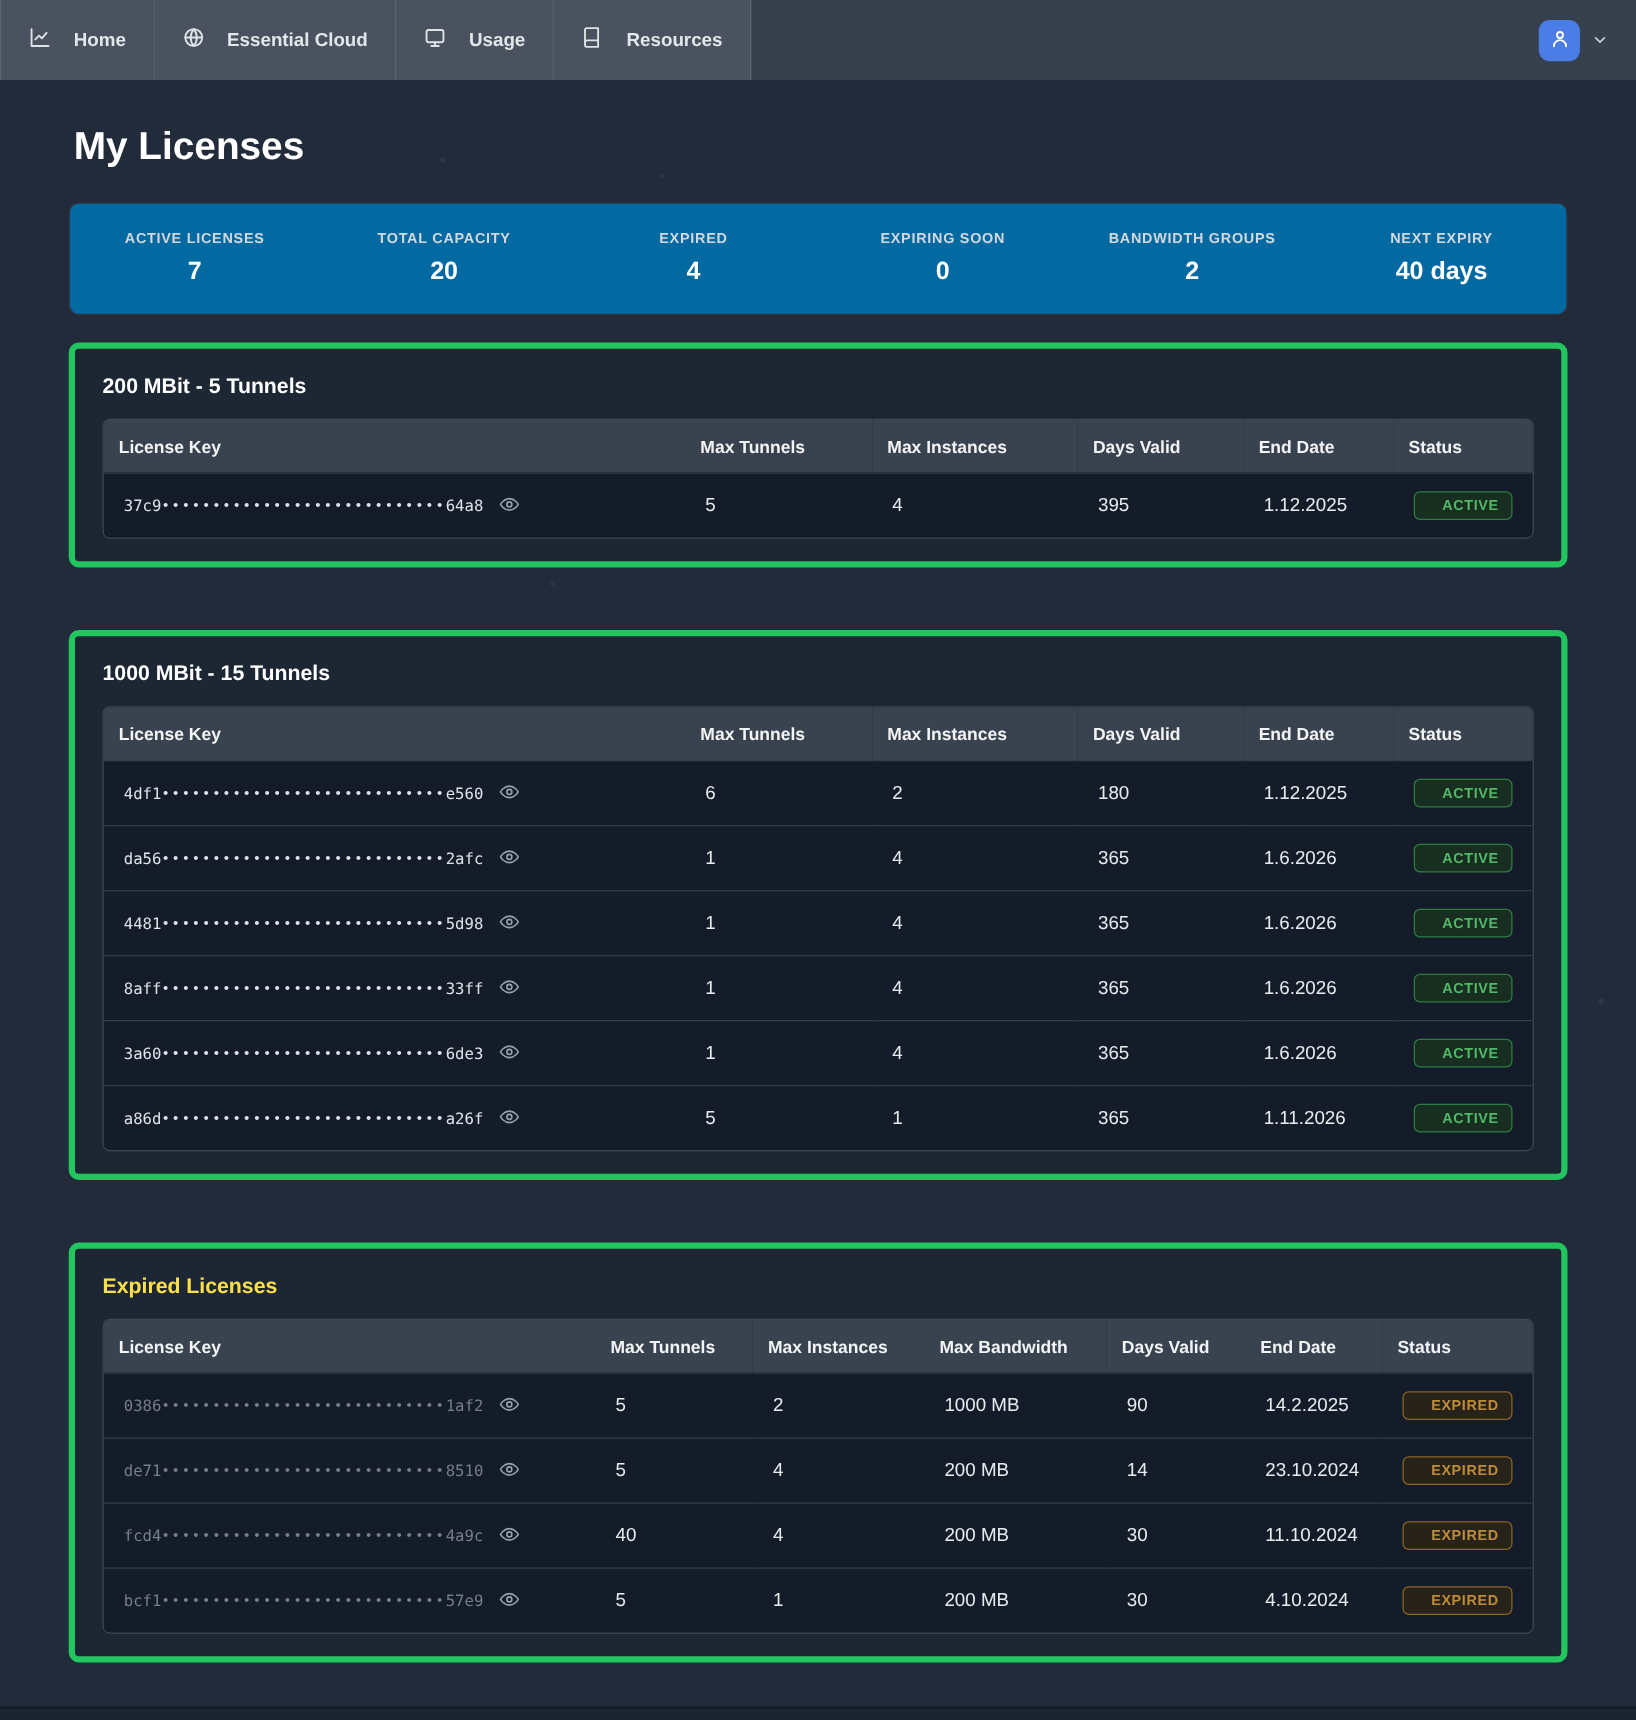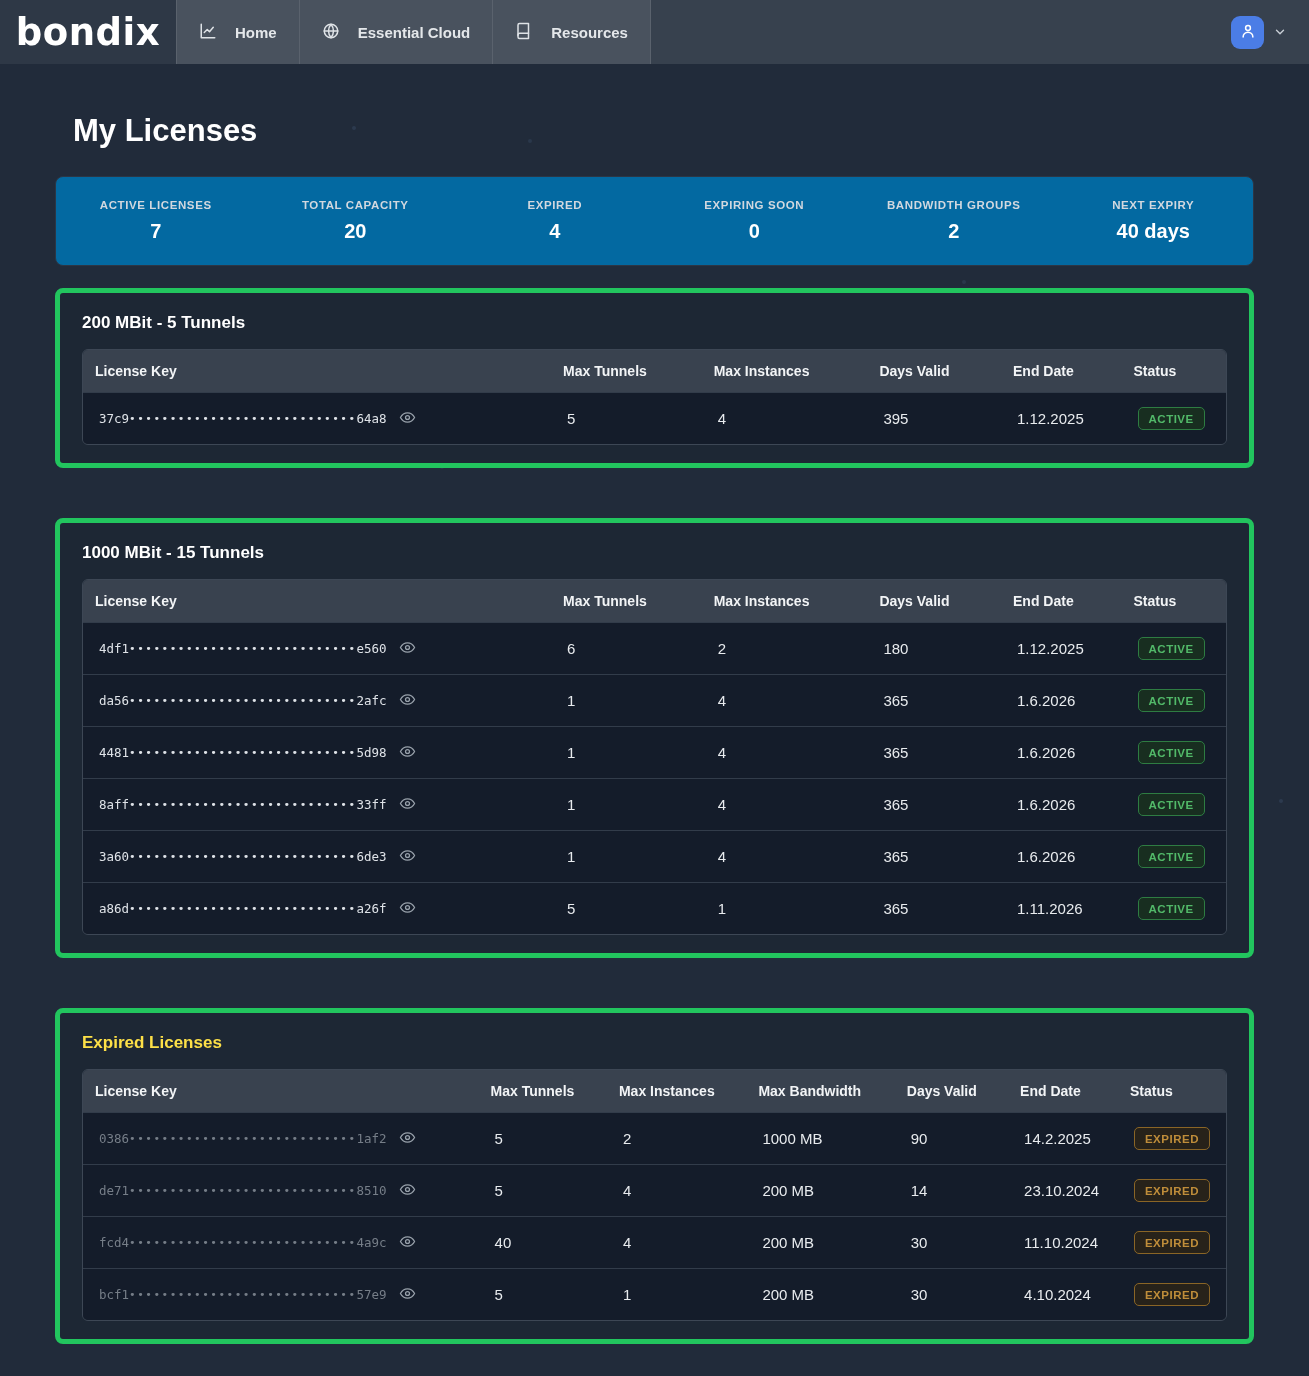--- a/index.html
+++ b/index.html
@@ -35,21 +35,21 @@
   .nav-spacer { flex: 1; }
   .nav-user { display: flex; align-items: center; gap: 9px; padding-right: 22px; }
   .avatar-btn {
     width: 33px; height: 33px; border-radius: 9px; background: #4b7de6;
     display: flex; align-items: center; justify-content: center; cursor: pointer; border: none;
   }
   .chevron { display: flex; align-items: center; cursor: pointer; }
 
   
   .main { padding: 0 55px 35px 55px; min-height: 1243px; position: relative; }
-  .page-title { font-size: 31px; font-weight: bold; color: #ffffff; margin: 18px; padding-top: 31px; }
+  .page-title { font-size: 31px; font-weight: bold; color: #ffffff; margin: 4px; padding-top: 31px; }
 
   .stats-card {
     margin-top: 27px; height: 90px;
     background: #0369a1; border: 1px solid #2c3645; border-radius: 8px;
     display: grid; grid-template-columns: repeat(6, 1fr); align-items: center;
   }
   .stat { text-align: center; }
   .stat-label { font-size: 11.5px; font-weight: bold; letter-spacing: 0.6px; color: #d2d8df; }
   .stat-value { font-size: 20px; font-weight: bold; color: #ffffff; margin-top: 9px; }
 
@@ -70,21 +70,21 @@
     background: #141c2a; font-size: 15px; color: #e8ebee;
     padding: 14px 16px; border-top: 1px solid #323c4a; height: 49px; vertical-align: middle;
   }
   .key-cell { display: flex; align-items: center; gap: 12px; }
   .key-text { font-family: "DejaVu Sans Mono", monospace; font-size: 12.5px; color: #dfe3e8; white-space: nowrap; }
   .key-mask { letter-spacing: 1.5px; font-size: 11px; vertical-align: 1px; }
   .eye-btn { background: none; border: none; padding: 0; cursor: pointer; display: flex; align-items: center; }
   .eye-btn svg { stroke: #98a1ab; }
 
   .badge {
-    display: inline-block; padding: 5px 10px 4px 10px; border-radius: 5px;
+    display: inline-block; padding: 5px 10px 4px 22px; border-radius: 5px;
     font-size: 11.5px; font-weight: bold; letter-spacing: 0.5px;
   }
   .badge.active { color: #52b969; border: 1px solid #2e7c42; background: #182e20; }
   .badge.expired { color: #bf8d3a; border: 1px solid #8a6526; background: #27221a; }
 
   .expired-card td { color: #8b939d; }
   .expired-card .key-text { color: #767e88; }
 
   
   .w-key { width: 466px; } .w-mt { width: 150px; } .w-mi { width: 165px; }
@@ -109,42 +109,49 @@
       156px 418px 0 1px #283649, 820px 850px 0 1px #2a384b, 960px 640px 0 1px #283649,
       1225px 1258px 0 1px #2a384b, 500px 1188px 0 1px #283649, 238px 246px 0 1px #283649;
   }
 </style>
 </head>
 <body>
 
 <div class="speckles"></div>
 
 <header class="navbar">
-  <div class="logo-block">
-    <span class="logo-text">bondix</span>
-  </div>
   <nav class="nav-tabs">
     <div class="nav-tab">
       <span>
         <svg width="18" height="18" viewBox="0 0 24 24" fill="none" stroke-width="2" stroke-linecap="round" stroke-linejoin="round">
             <path d="M3 3v18h18"></path>
             <path d="m7 14 4-4 3 3 5-6"></path>
           </svg>
       </span>
       <span>Home</span>
     </div>
     <div class="nav-tab">
       <span>
         <svg width="18" height="18" viewBox="0 0 24 24" fill="none" stroke-width="2" stroke-linecap="round" stroke-linejoin="round">
             <circle cx="12" cy="12" r="9"></circle>
             <path d="M3 12h18"></path>
             <path d="M12 3a14 14 0 0 1 0 18a14 14 0 0 1 0-18z"></path>
           </svg>
       </span>
       <span>Essential Cloud</span>
+    </div>
+    <div class="nav-tab">
+      <span>
+        <svg width="18" height="18" viewBox="0 0 24 24" fill="none" stroke-width="2" stroke-linecap="round" stroke-linejoin="round">
+            <rect x="3" y="4" width="18" height="13" rx="2"></rect>
+            <path d="M8 21h8"></path>
+            <path d="M12 17v4"></path>
+          </svg>
+      </span>
+      <span>Usage</span>
     </div>
     <div class="nav-tab">
       <span>
         <svg width="18" height="18" viewBox="0 0 24 24" fill="none" stroke-width="2" stroke-linecap="round" stroke-linejoin="round">
             <path d="M6 2h12v20H6a2 2 0 0 1-2-2V4a2 2 0 0 1 2-2z"></path>
             <path d="M4 17.5A2.5 2.5 0 0 1 6.5 15H18"></path>
           </svg>
       </span>
       <span>Resources</span>
     </div>

